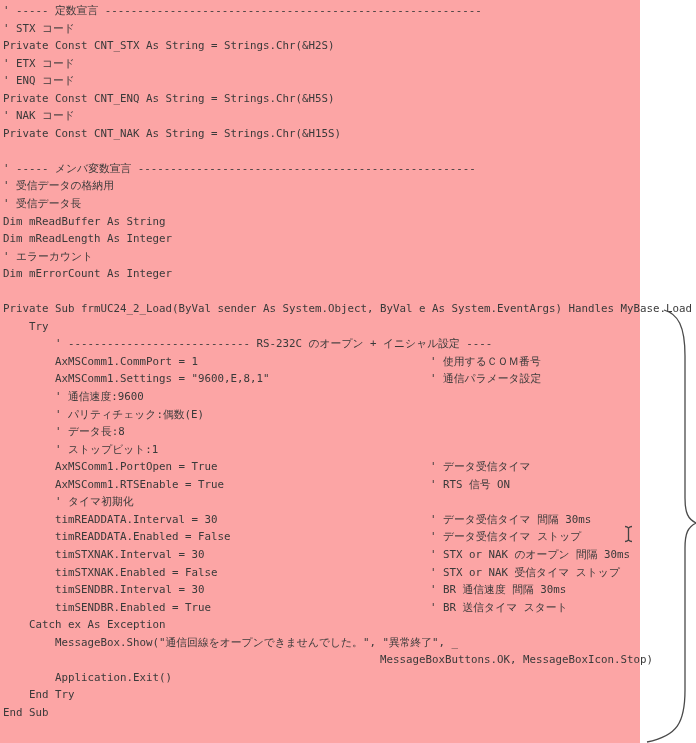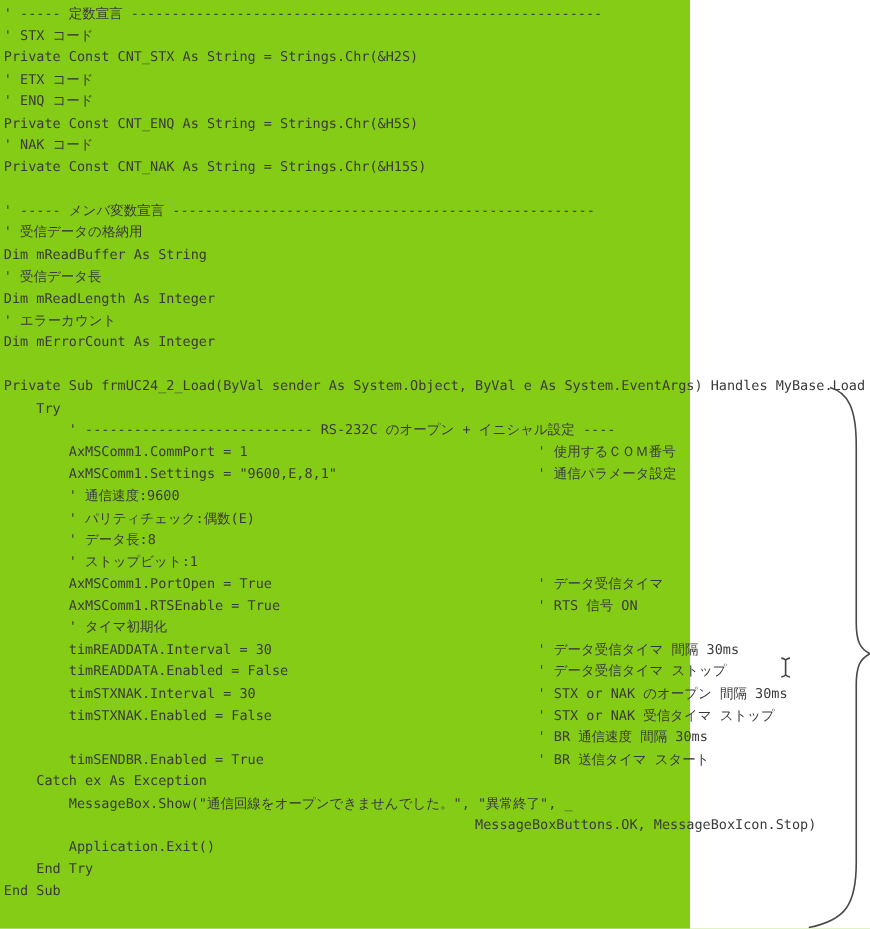--- a/index.html
+++ b/index.html
@@ -2,21 +2,21 @@
 <html><head>
 <meta charset="utf-8">
 <style>
   html,body{margin:0;padding:0;}
   body{
     width:696px;height:743px;
     background:#ffffff;
     overflow:hidden;
     font-family:"DejaVu Sans Mono","Liberation Mono",monospace;
   }
-  #screen{position:relative;width:552px;height:743px;background:#84cc16;}
+  #screen{position:relative;width:640px;height:743px;background:#fca5a5;}
   #code-lines{
     position:absolute;left:3px;top:2px;right:0;
     font-size:10.8px;
     color:#3a3a3a;
   }
   .line{
     position:relative;
     height:17.55px;
     line-height:17.55px;
     white-space:pre;
@@ -46,43 +46,43 @@
       <div class="line"><span class="code">' STX コード</span></div>
       <div class="line"><span class="code">Private Const CNT_STX As String = Strings.Chr(&amp;H2S)</span></div>
       <div class="line"><span class="code">' ETX コード</span></div>
       <div class="line"><span class="code">' ENQ コード</span></div>
       <div class="line"><span class="code">Private Const CNT_ENQ As String = Strings.Chr(&amp;H5S)</span></div>
       <div class="line"><span class="code">' NAK コード</span></div>
       <div class="line"><span class="code">Private Const CNT_NAK As String = Strings.Chr(&amp;H15S)</span></div>
       <div class="line"><span class="code"></span></div>
       <div class="line"><span class="code">' ----- メンバ変数宣言 ----------------------------------------------------</span></div>
       <div class="line"><span class="code">' 受信データの格納用</span></div>
+      <div class="line"><span class="code">' 受信データ長</span></div>
       <div class="line"><span class="code">Dim mReadBuffer As String</span></div>
-      <div class="line"><span class="code">' 受信データ長</span></div>
       <div class="line"><span class="code">Dim mReadLength As Integer</span></div>
       <div class="line"><span class="code">' エラーカウント</span></div>
       <div class="line"><span class="code">Dim mErrorCount As Integer</span></div>
       <div class="line"><span class="code"></span></div>
       <div class="line"><span class="code">Private Sub frmUC24_2_Load(ByVal sender As System.Object, ByVal e As System.EventArgs) Handles MyBase.Load</span></div>
       <div class="line"><span class="code">    Try</span></div>
       <div class="line"><span class="code">        ' ---------------------------- RS-232C のオープン + イニシャル設定 ----</span></div>
       <div class="line"><span class="code">        AxMSComm1.CommPort = 1</span><span class="comment">' 使用するＣＯＭ番号</span></div>
       <div class="line"><span class="code">        AxMSComm1.Settings = "9600,E,8,1"</span><span class="comment">' 通信パラメータ設定</span></div>
       <div class="line"><span class="code">        ' 通信速度:9600</span></div>
       <div class="line"><span class="code">        ' パリティチェック:偶数(E)</span></div>
       <div class="line"><span class="code">        ' データ長:8</span></div>
       <div class="line"><span class="code">        ' ストップビット:1</span></div>
       <div class="line"><span class="code">        AxMSComm1.PortOpen = True</span><span class="comment">' データ受信タイマ</span></div>
       <div class="line"><span class="code">        AxMSComm1.RTSEnable = True</span><span class="comment">' RTS 信号 ON</span></div>
       <div class="line"><span class="code">        ' タイマ初期化</span></div>
       <div class="line"><span class="code">        timREADDATA.Interval = 30</span><span class="comment">' データ受信タイマ 間隔 30ms</span></div>
       <div class="line"><span class="code">        timREADDATA.Enabled = False</span><span class="comment">' データ受信タイマ ストップ</span></div>
       <div class="line"><span class="code">        timSTXNAK.Interval = 30</span><span class="comment">' STX or NAK のオープン 間隔 30ms</span></div>
       <div class="line"><span class="code">        timSTXNAK.Enabled = False</span><span class="comment">' STX or NAK 受信タイマ ストップ</span></div>
-      <div class="line"><span class="comment">' BR 通信速度 間隔 30ms</span></div>
+      <div class="line"><span class="code">        timSENDBR.Interval = 30</span><span class="comment">' BR 通信速度 間隔 30ms</span></div>
       <div class="line"><span class="code">        timSENDBR.Enabled = True</span><span class="comment">' BR 送信タイマ スタート</span></div>
       <div class="line"><span class="code">    Catch ex As Exception</span></div>
       <div class="line"><span class="code">        MessageBox.Show("通信回線をオープンできませんでした。", "異常終了", _</span></div>
       <div class="line"><span class="code">                                                          MessageBoxButtons.OK, MessageBoxIcon.Stop)</span></div>
       <div class="line"><span class="code">        Application.Exit()</span></div>
       <div class="line"><span class="code">    End Try</span></div>
       <div class="line"><span class="code">End Sub</span></div>
     </div>
 
   <svg id="brace" viewBox="0 0 52 436" fill="none" xmlns="http://www.w3.org/2000/svg">

